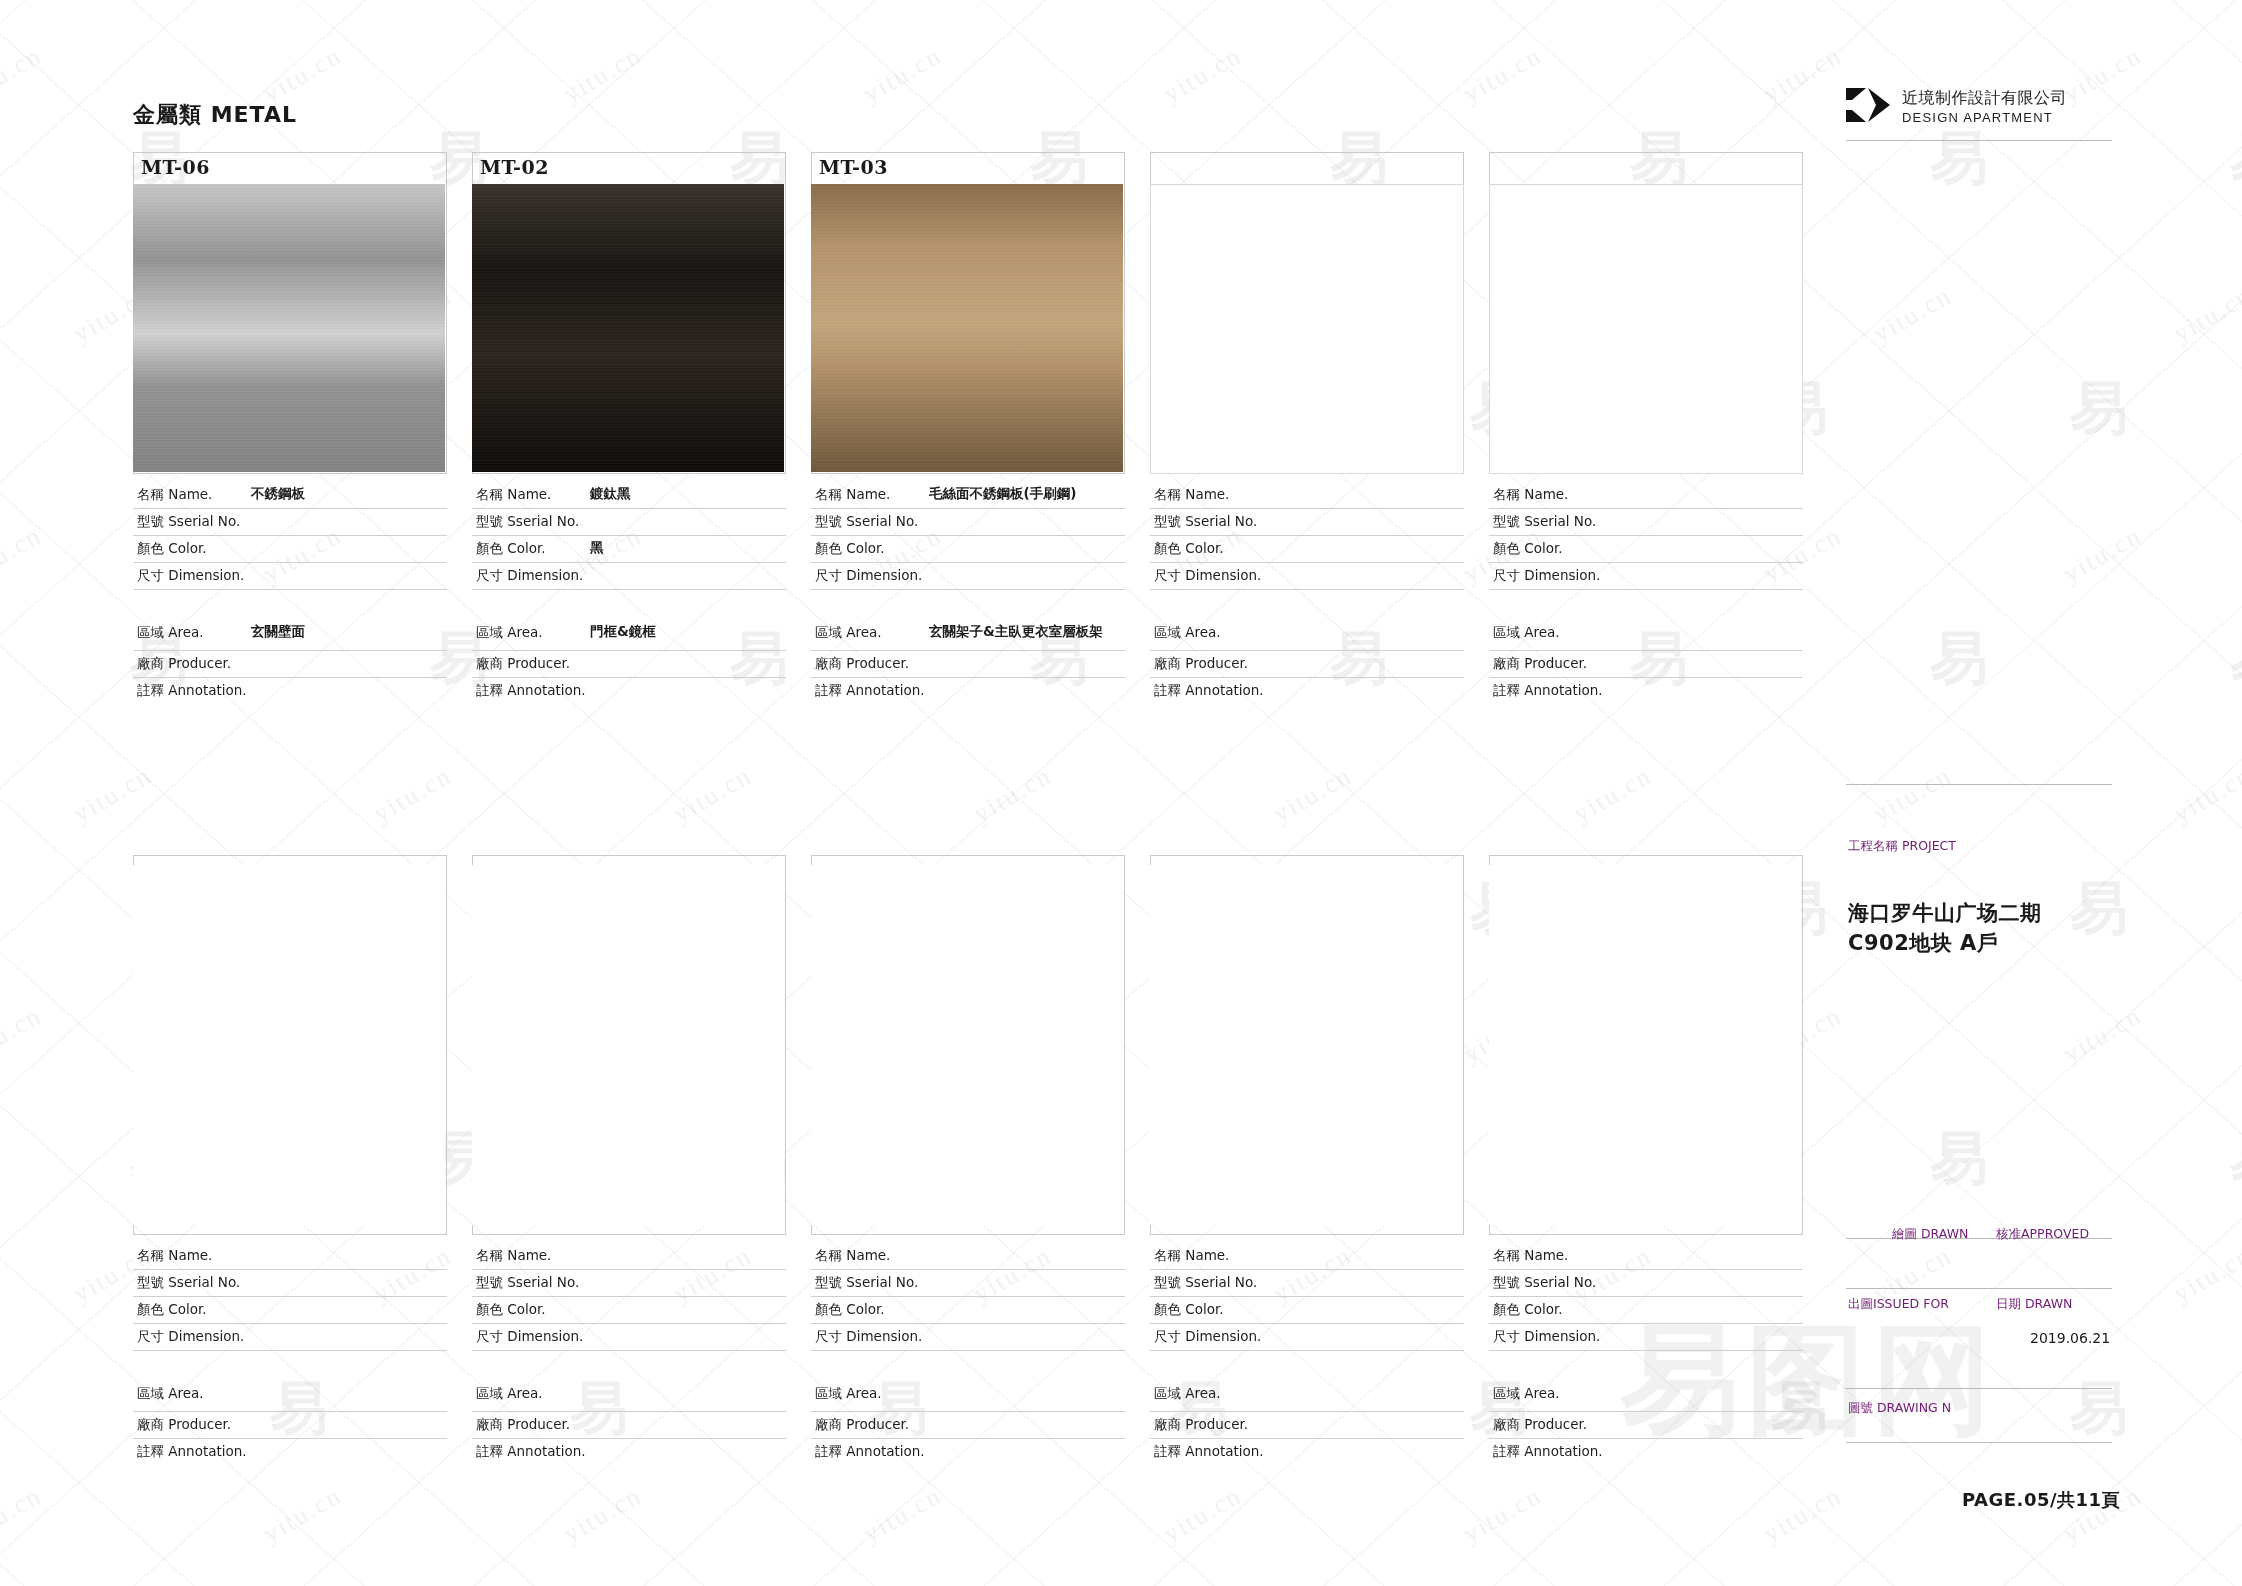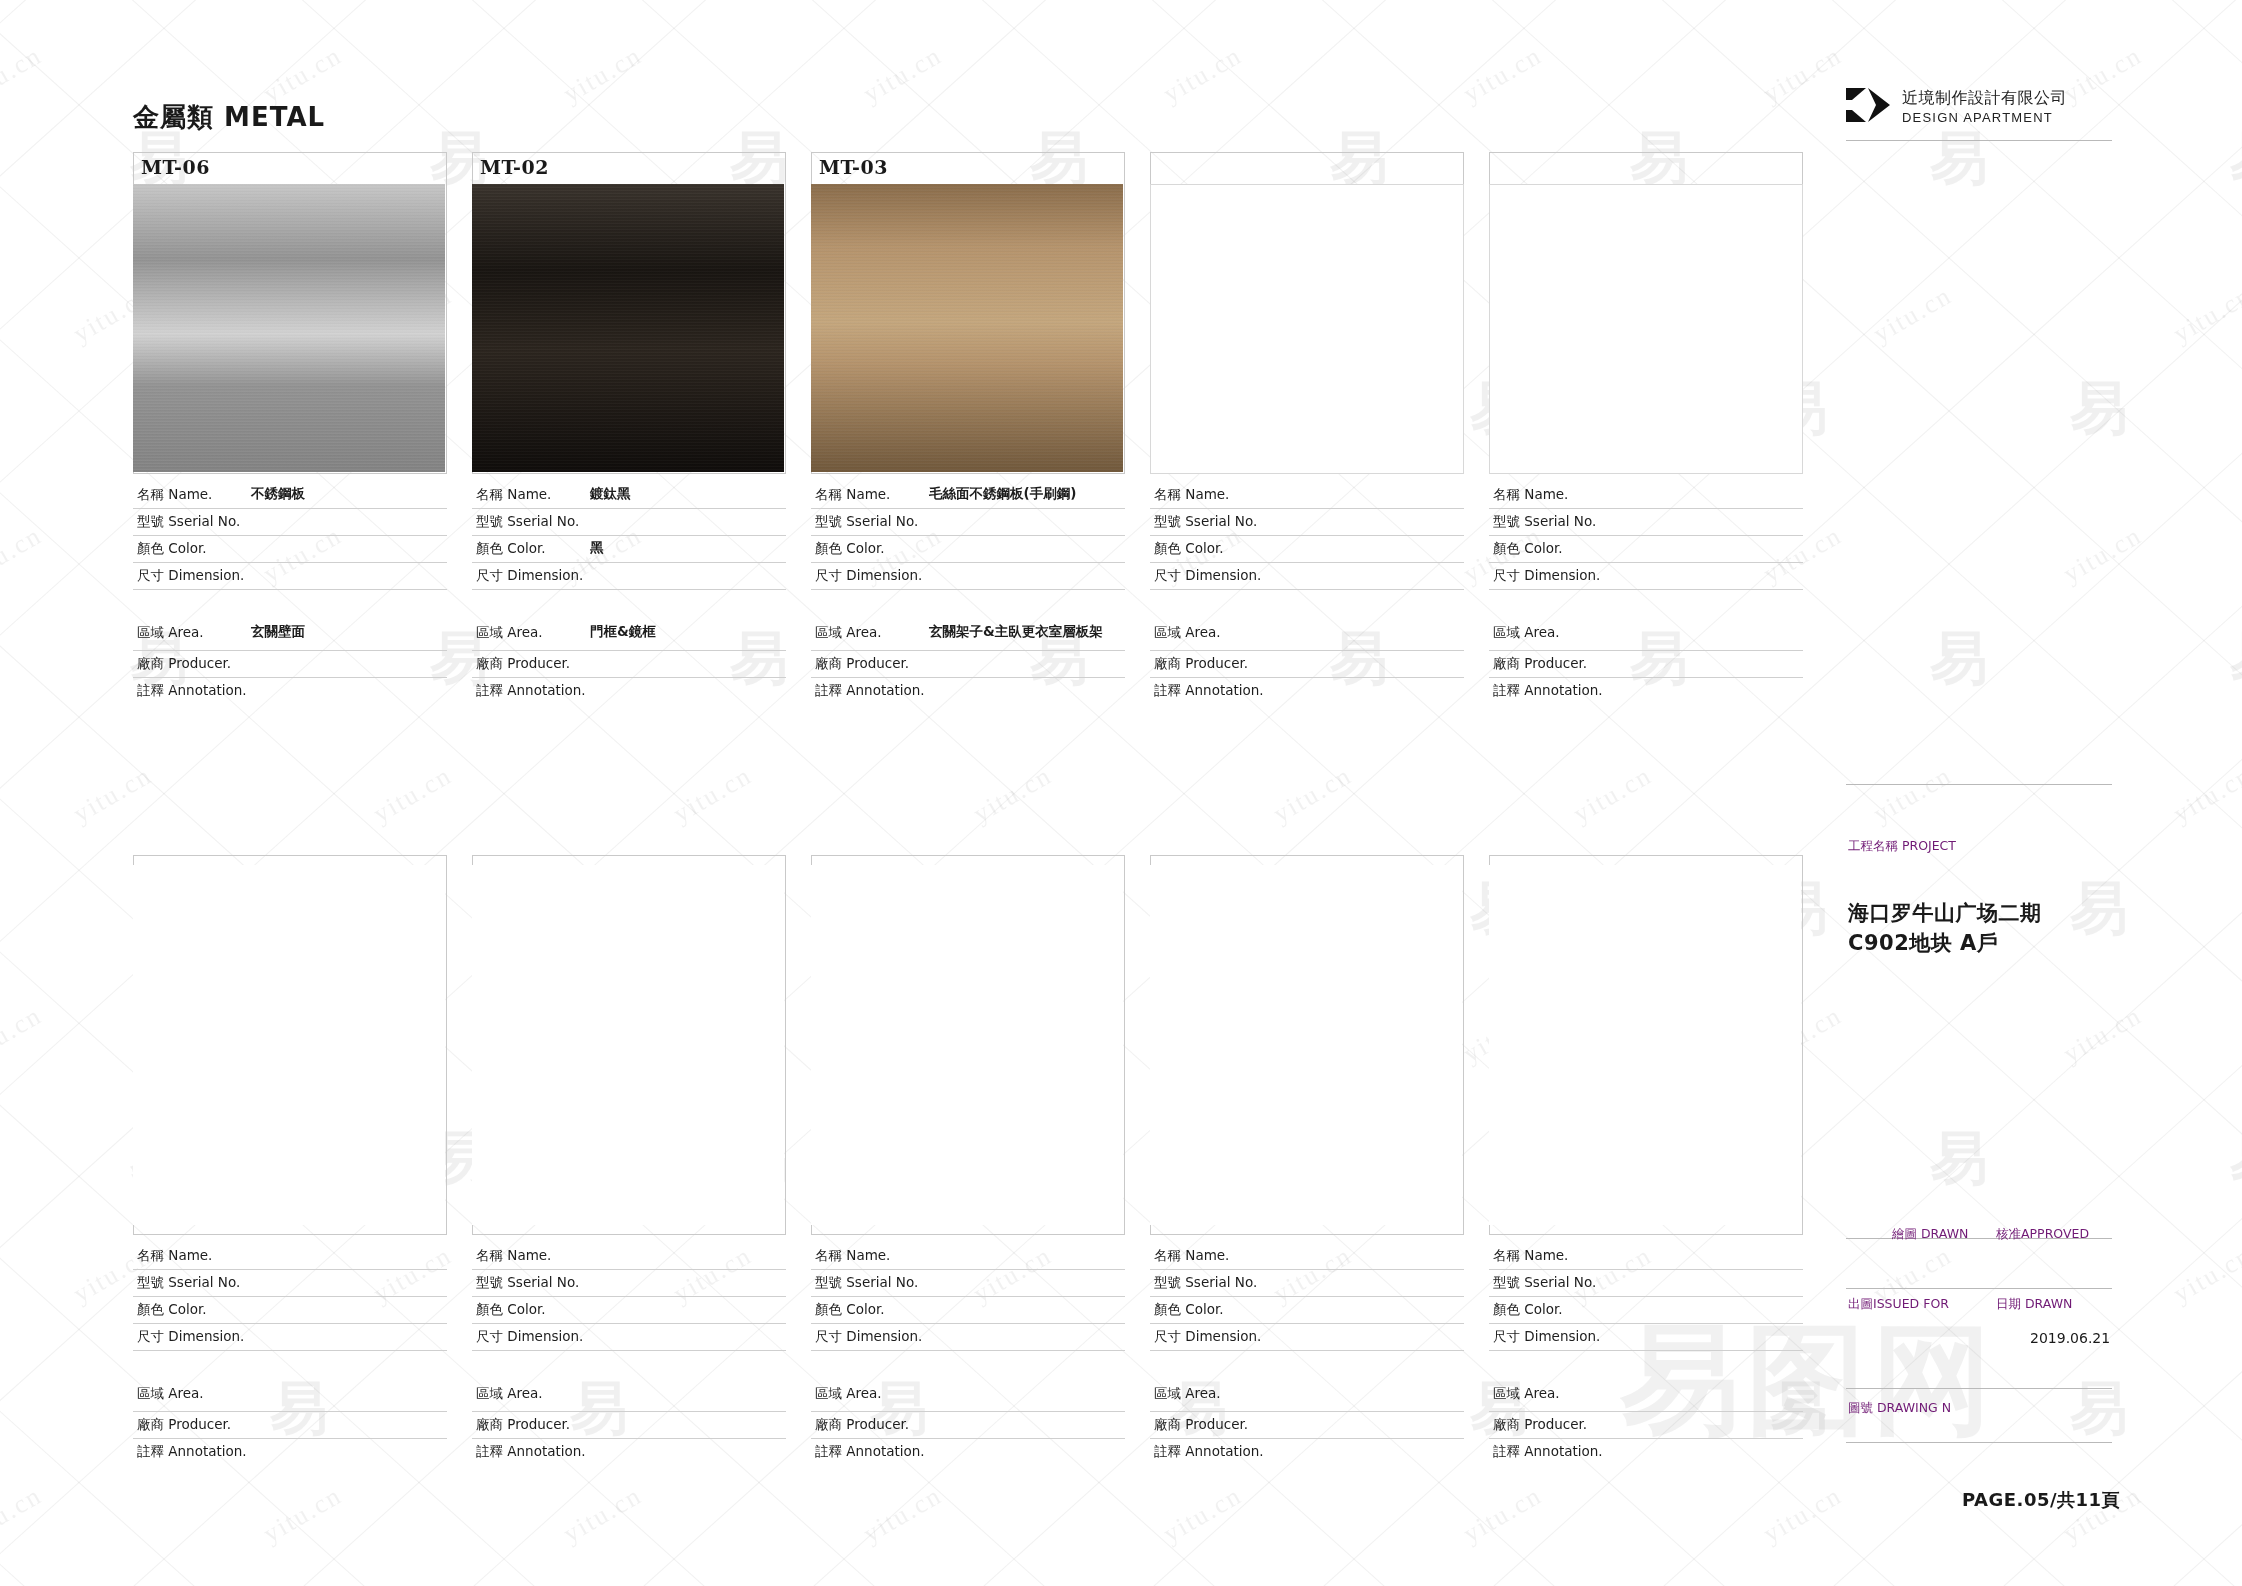--- a/index.html
+++ b/index.html
@@ -41,21 +41,21 @@
     position:absolute;
     height:1px;
     background:rgba(140,140,140,0.12);
     transform-origin:0 0;
   }
   
   .page{position:absolute;inset:0;z-index:10;}
   
   .section-title{
     position:absolute;left:133px;top:100px;
-    font-size:26px;font-weight:bold;letter-spacing:1px;
+    font-size:22px;font-weight:bold;letter-spacing:1px;
     font-family:"DejaVu Sans","Liberation Sans",sans-serif;
   }
   
   .logo-block{position:absolute;left:1846px;top:86px;width:266px;height:42px;}
   .logo-mark{position:absolute;left:0;top:2px;width:46px;height:34px;}
   .logo-text{position:absolute;left:56px;top:0;line-height:1.45;}
   .logo-text .cn{font-size:16px;color:#222;letter-spacing:0.5px;}
   .logo-text .en{font-size:13px;color:#222;letter-spacing:1.2px;}
 
   

